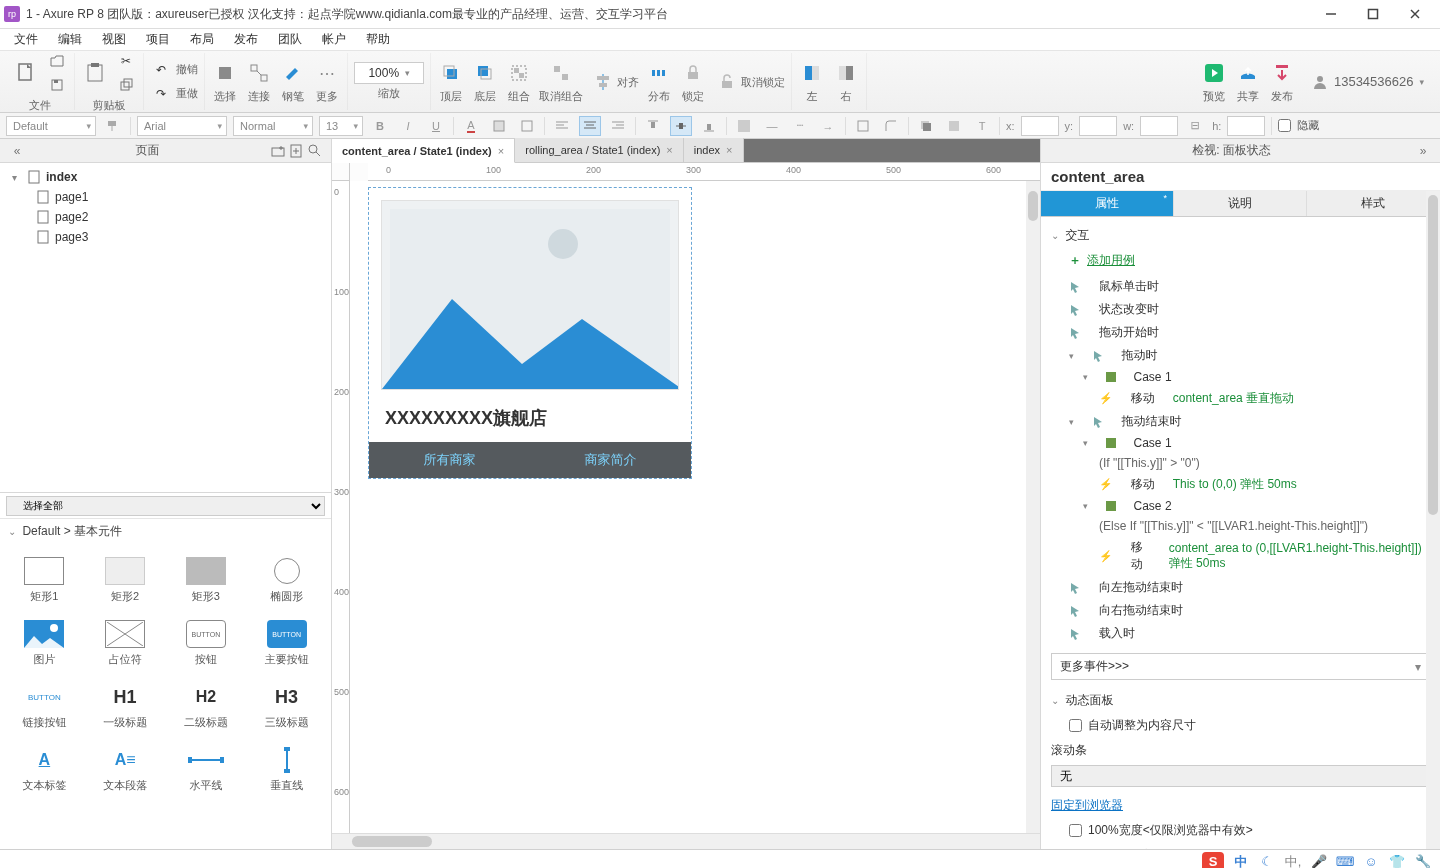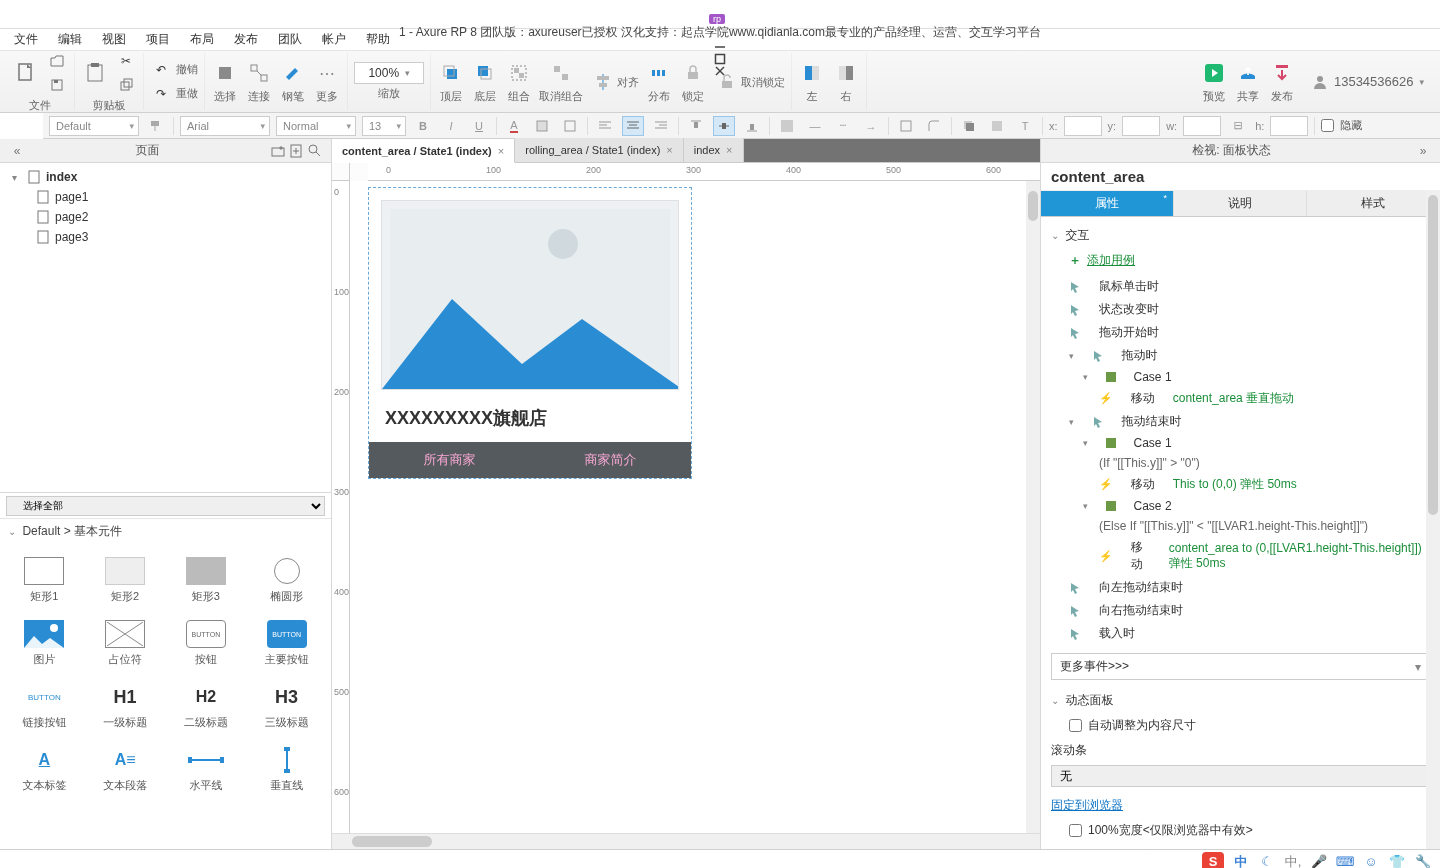--- a/index.html
+++ b/index.html
@@ -1,40 +1,40 @@
 <!DOCTYPE html>
 <html><head>
 <meta charset="utf-8">
 <style>
 * { box-sizing: border-box; margin: 0; padding: 0; font-family: "Microsoft YaHei", Arial, sans-serif; }
 body { width: 1440px; height: 868px; overflow: hidden; background: #fff; font-size: 12px; color: #333; }
 
 
-.titlebar { height: 24px; background: #fff; display: flex; align-items: center; padding: 14px 4px; border-bottom: 1px solid #ddd; flex-direction: column; }
+.titlebar { height: 24px; background: #fff; display: flex; align-items: center; padding: 14px 4px; border-bottom: 1px solid #ddd; }
 .titlebar .app-icon { width: 16px; height: 16px; background: #a256c7; color: #fff; font-size: 9px; display: flex; align-items: center; justify-content: center; margin-right: 6px; border-radius: 2px; }
 .titlebar .title { flex: 1; font-size: 12px; color: #444; }
 .winbtn { width: 42px; height: 22px; display: flex; align-items: center; justify-content: center; cursor: pointer; }
 
 
 .menubar { height: 22px; display: flex; align-items: center; padding: 0 6px; gap: 4px; border-bottom: 1px solid #e5e5e5; }
 .menubar .mitem { padding: 2px 8px; cursor: pointer; font-size: 12px; }
 
 
 .toolbar { height: 62px; background: linear-gradient(#f8f8f8,#f0f0f0); border-bottom: 1px solid #d0d0d0; display: flex; align-items: stretch; padding: 2px 6px; }
 .tgrp { display: flex; flex-direction: column; align-items: center; justify-content: center; padding: 0 6px; border-right: 1px solid rgba(0,0,0,0.04); }
 .tgrp .row { display: flex; gap: 6px; align-items: center; }
 .tgrp .lbl { font-size: 11px; color: #666; margin-top: 2px; }
 .tbtn { width: 22px; height: 22px; display: flex; align-items: center; justify-content: center; cursor: pointer; border-radius: 3px; }
 .tbtn.big { width: 28px; height: 28px; }
 .zoom { width: 70px; height: 22px; border: 1px solid #ccc; background: #fff; display: flex; align-items: center; justify-content: center; font-size: 12px; }
 .spacer-flex { flex: 1; }
 .userbox { display: flex; align-items: center; gap: 6px; padding: 0 10px; font-size: 13px; color: #666; }
 
 
-.fmtbar { height: 26px; background: #f4f4f4; border-bottom: 1px solid #d0d0d0; display: flex; align-items: center; padding: 0 6px; gap: 6px; margin-left: 43px; }
+.fmtbar { height: 26px; background: #f4f4f4; border-bottom: 1px solid #d0d0d0; display: flex; align-items: center; padding: 0 6px; gap: 6px; }
 .fmtsel { height: 20px; border: 1px solid #ccc; background: #fff; padding: 0 16px 0 6px; font-size: 11px; color: #888; display: flex; align-items: center; position: relative; cursor: pointer; }
 .fmtsel::after { content: "▾"; position: absolute; right: 4px; font-size: 9px; color: #999; }
 .fmtbtn { width: 22px; height: 20px; display: flex; align-items: center; justify-content: center; border: 1px solid transparent; cursor: pointer; color: #999; font-size: 11px; }
 .fmtbtn.sel { background: #d5e8f7; border-color: #9cc6e8; }
 .fmtfield { width: 38px; height: 20px; border: 1px solid #ccc; background: #fff; font-size: 11px; padding: 0 3px; }
 .fmtlbl { font-size: 11px; color: #888; }
 .vdiv { width: 1px; height: 18px; background: #ddd; }
 
 
 .main { display: flex; height: calc(868px - 24px - 22px - 62px - 26px - 24px); }
@@ -71,21 +71,21 @@
 .canvas-wrap { flex: 1; display: flex; overflow: hidden; background: #fff; }
 .ruler-v { width: 18px; background: #fff; border-right: 1px solid #ccc; position: relative; font-size: 9px; color: #888; }
 .ruler-v span { position: absolute; left: 2px; transform-origin: left top; }
 .canvas { flex: 1; position: relative; overflow: auto; background: #fff; }
 .artboard { position: absolute; left: 18px; top: 6px; width: 324px; border: 1px dashed #6aa6d6; background: #fff; }
 .art-img { margin: 12px; height: 190px; background: #eef1f3; border: 1px solid #e0e0e0; position: relative; overflow: hidden; }
 .art-img-inner { position: absolute; inset: 8px; background: #e8edf0; }
 .art-sun { position: absolute; width: 30px; height: 30px; border-radius: 50%; background: #cfd9de; right: 100px; top: 28px; }
 .art-mtn { position: absolute; bottom: 0; left: 0; right: 0; height: 110px; }
 .art-title { font-size: 18px; font-weight: bold; color: #333; padding: 4px 16px 12px; }
-.art-tabs { height: 36px; background: #555a5e; color: #f9a8d4; display: flex; }
+.art-tabs { height: 36px; background: #555a5e; color: #7dd3fc; display: flex; }
 .art-tabs div { flex: 1; display: flex; align-items: center; justify-content: center; font-size: 13px; }
 .canvas-scroll-h { height: 16px; background: #f0f0f0; border-top: 1px solid #ddd; position: relative; }
 .canvas-scroll-h .thumb { position: absolute; left: 20px; width: 80px; top: 2px; bottom: 2px; background: #ccc; border-radius: 6px; }
 .side-scroll { position: absolute; right: 0; top: 0; width: 14px; bottom: 0; background: #f0f0f0; }
 .side-scroll .sthumb { position: absolute; left: 2px; right: 2px; top: 10px; height: 30px; background: #ccc; border-radius: 6px; }
 
 
 .rightcol { width: 400px; border-left: 1px solid #d8d8d8; display: flex; flex-direction: column; background: #fff; position: relative; }
 .insp-name { height: 28px; display: flex; align-items: center; padding: 0 10px; font-size: 15px; font-weight: bold; border-bottom: 1px solid #eee; }
 .insp-tabs { height: 26px; display: flex; border-bottom: 1px solid #ccc; }

